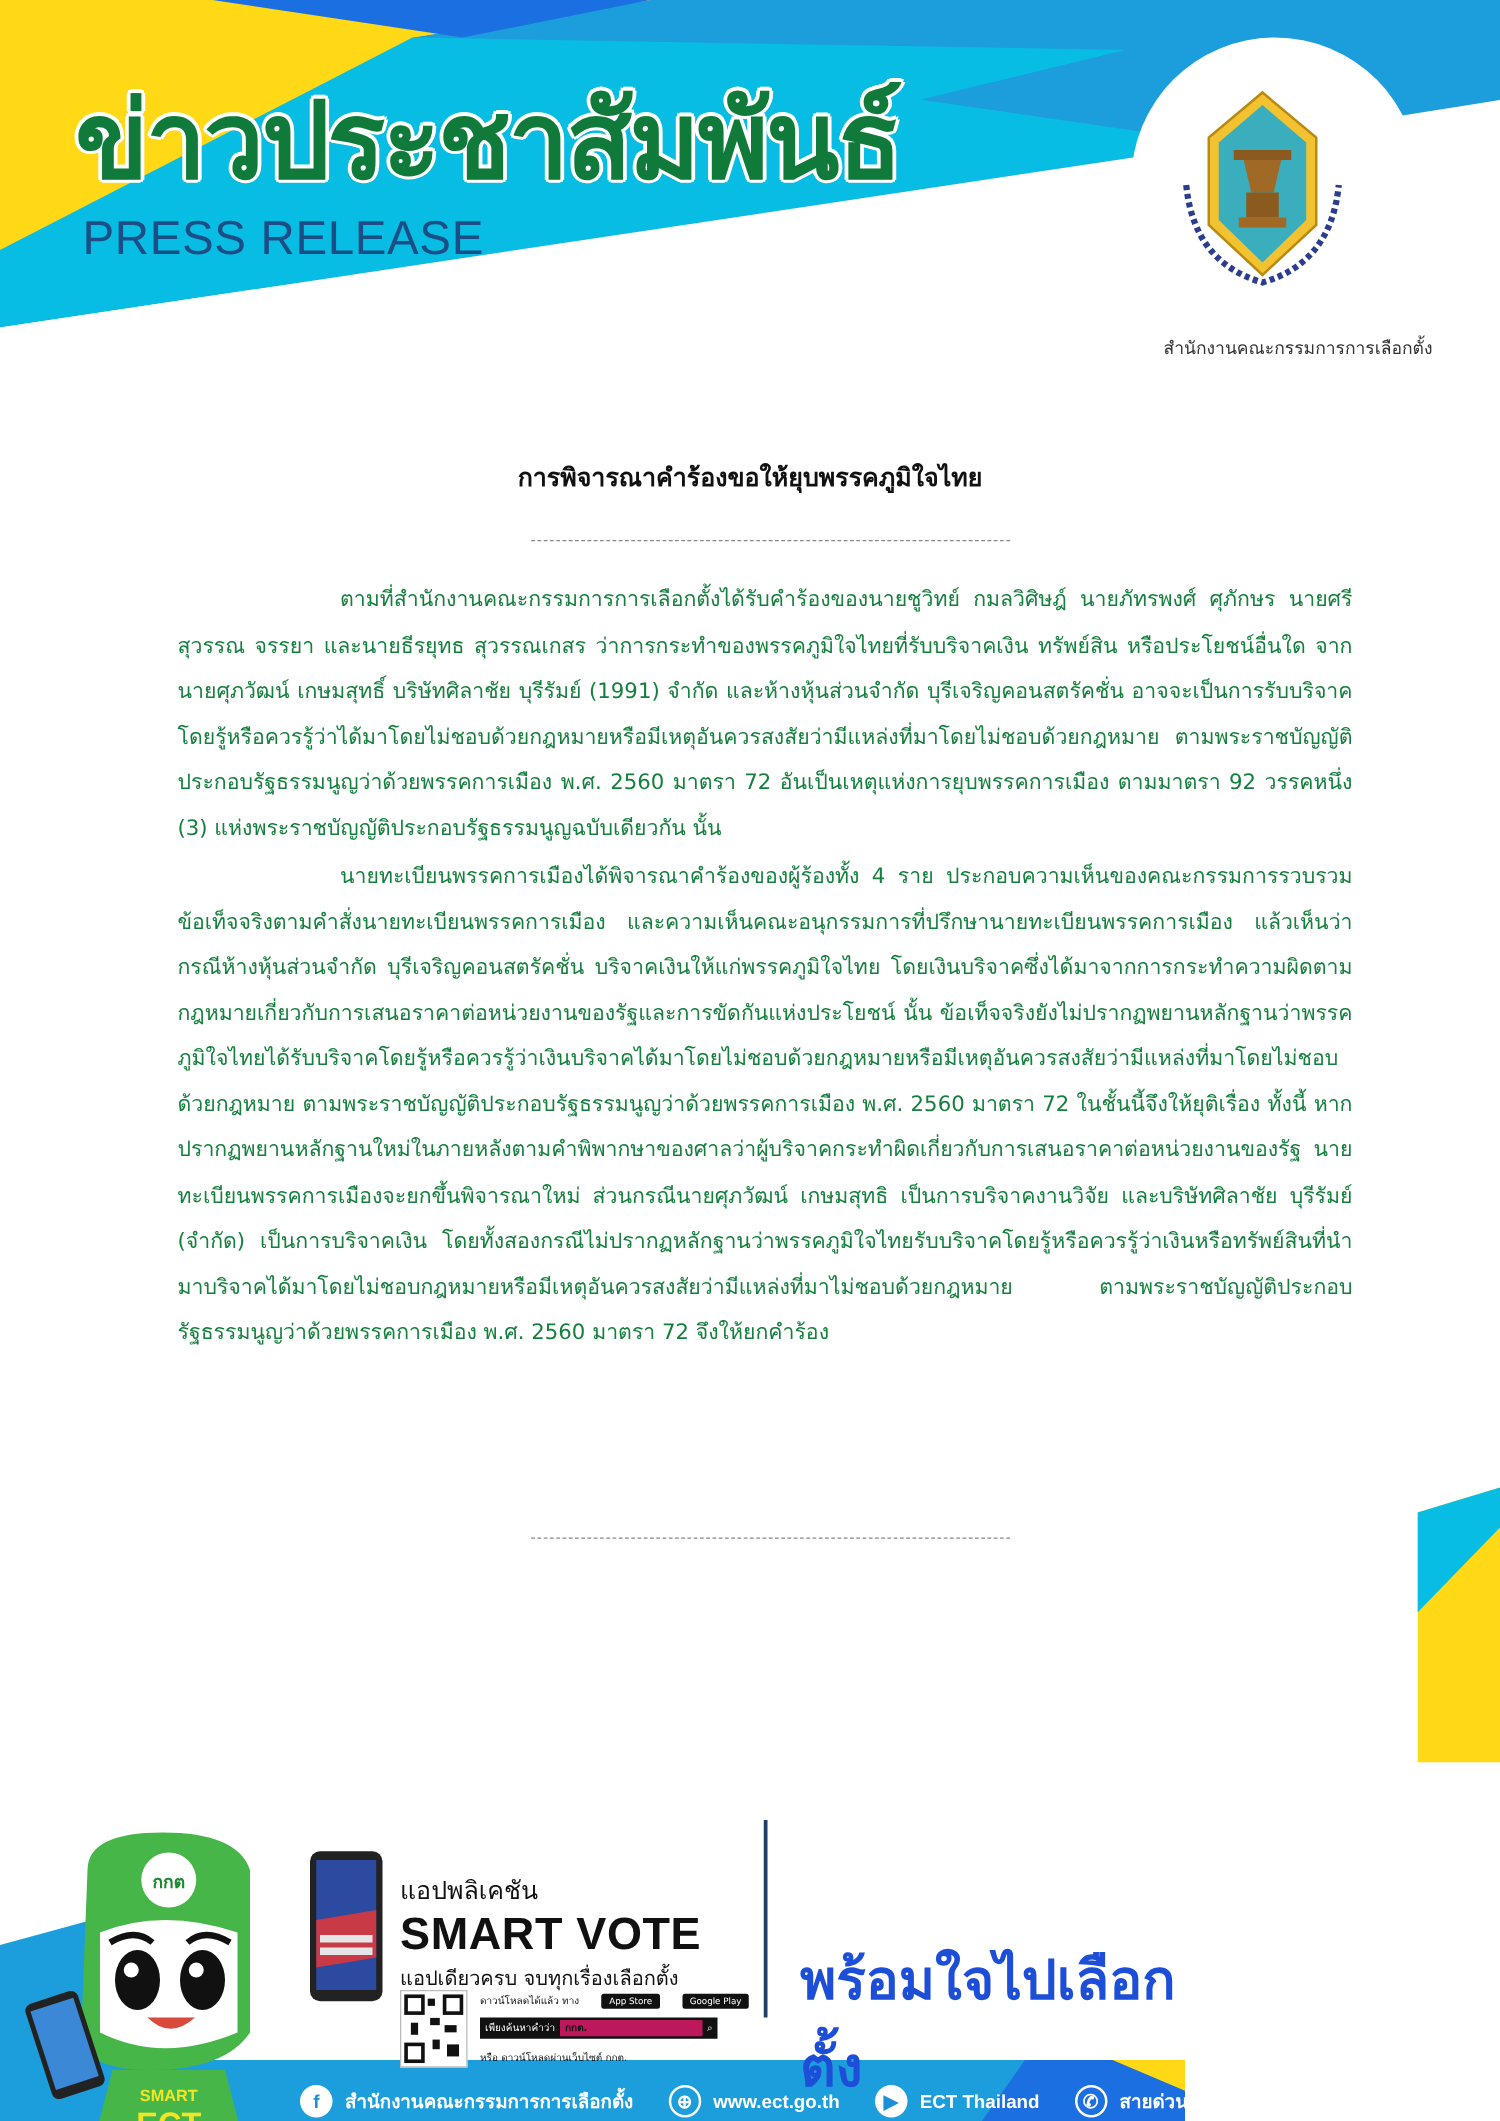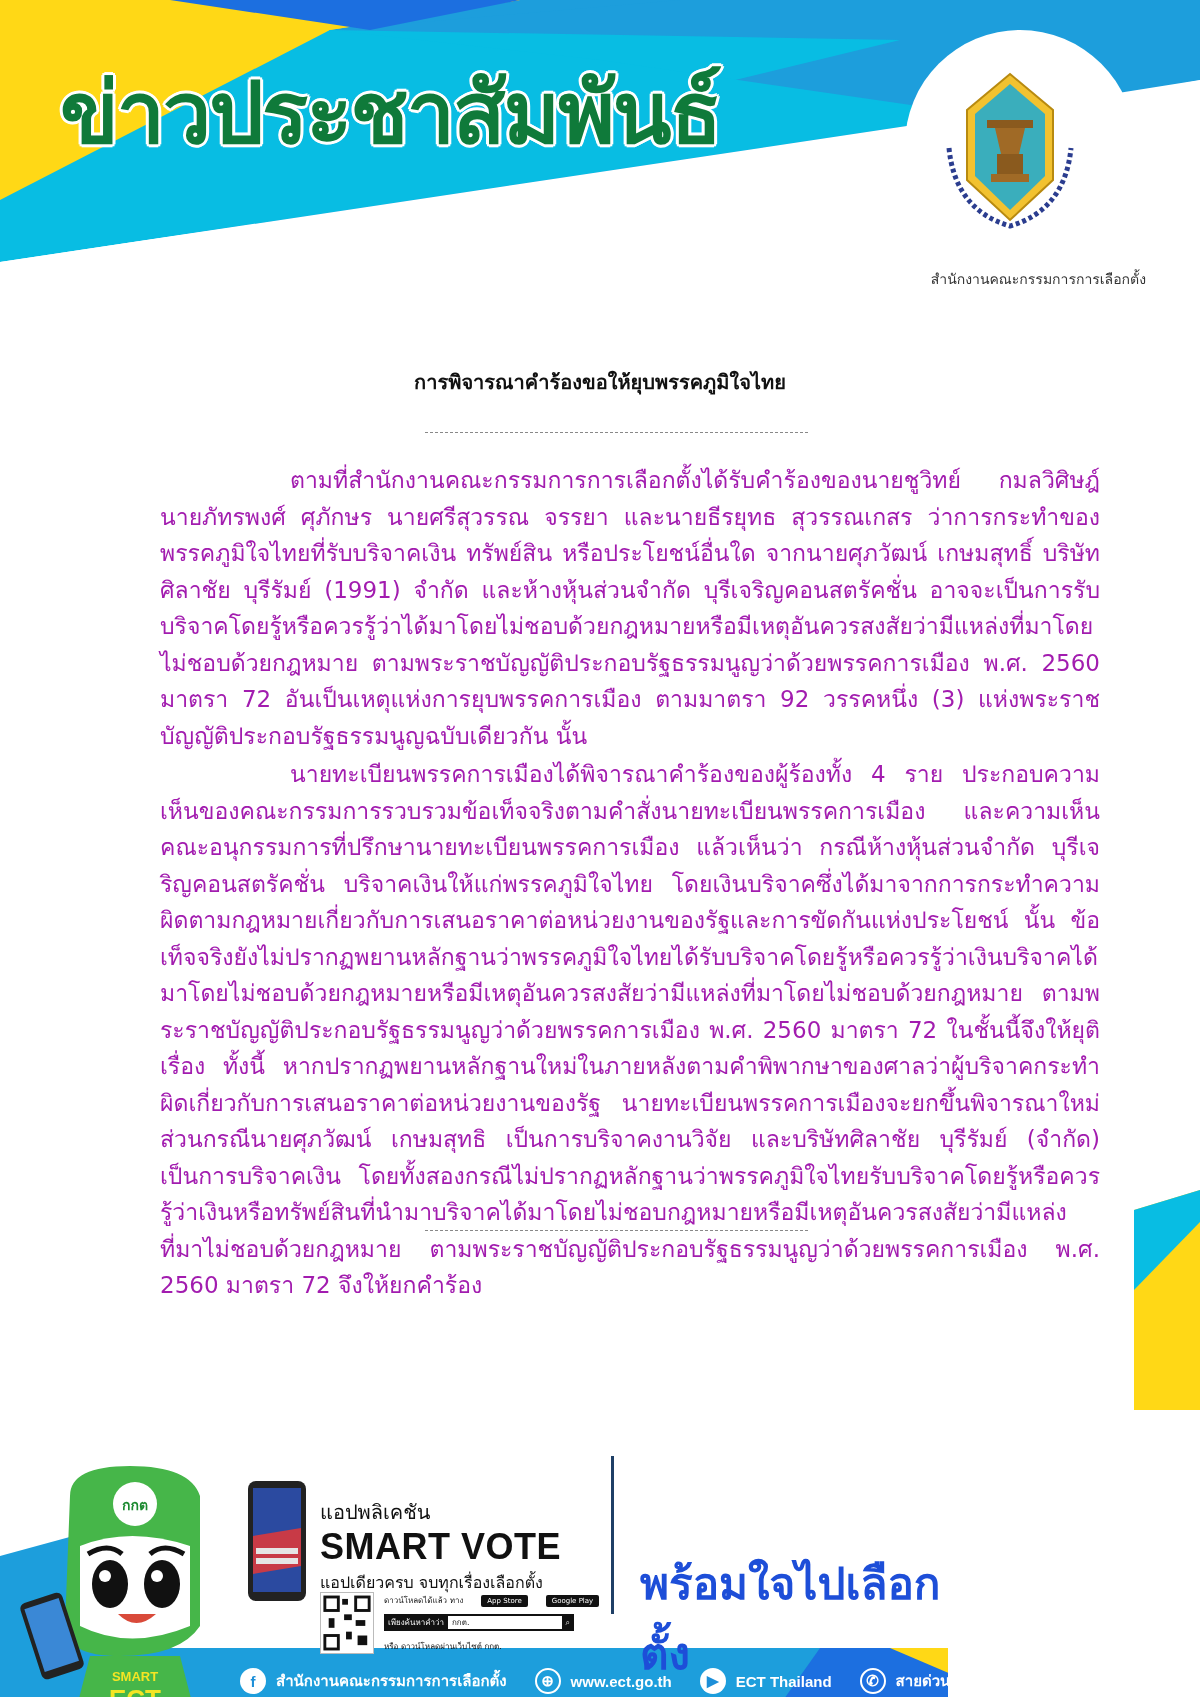--- a/index.html
+++ b/index.html
@@ -28,21 +28,21 @@
   .logo { position: absolute; left: 935px; top: 70px; width: 150px; height: 160px; }
 
   .meta { position: absolute; right: 54px; top: 266px; text-align: right; font-size: 14px; color: #333; line-height: 26px; }
 
   
   .doc-title { position: absolute; left: 0; width: 1200px; top: 366px; text-align: center; font-size: 20px; font-weight: bold; color: #111; }
   .rule { position: absolute; left: 425px; width: 383px; border-top: 1px dashed #888; height: 0; }
   .rule.r1 { top: 432px; }
   .rule.r2 { top: 1230px; }
 
-  .content { position: absolute; left: 160px; width: 940px; top: 462px; font-size: 23px; color: #a21caf; line-height: 36.5px; text-align: justify; }
+  .content { position: absolute; left: 142px; width: 940px; top: 462px; font-size: 17px; color: #15803d; line-height: 36.5px; text-align: justify; }
   .para { text-indent: 130px; margin-bottom: 2px; }
 
   
   .edge { position: absolute; left: 1134px; top: 1190px; }
 
   
   .footer { position: absolute; left: 0; top: 1416px; width: 948px; height: 317px; overflow: hidden; }
   .footer svg.fbg { position: absolute; left: 0; top: 0; }
   .mascot { position: absolute; left: 10px; top: 20px; width: 300px; height: 297px; }
 
@@ -50,21 +50,21 @@
   .app-pre { font-size: 20px; color: #111; }
   .app-name { font-family: "Liberation Sans", sans-serif; font-weight: bold; font-size: 36px; color: #111; letter-spacing: 0.5px; line-height: 38px; }
   .app-sub { font-size: 16px; color: #111; margin-top: 4px; }
   .qr { position: absolute; left: 320px; top: 176px; width: 54px; height: 62px; border: 1px solid #bbb; background: #fff; }
   .dl-row { position: absolute; left: 384px; font-size: 8px; color: #111; display: flex; align-items: center; gap: 4px; }
   .dl-row.r1 { top: 178px; gap: 18px; }
   .dl-row.r2 { top: 198px; }
   .dl-row.r3 { top: 224px; }
   .store-btn { background: #111; color: #fff; font-size: 7px; padding: 2px 6px; border-radius: 2px; }
   .search-strip { background: #111; color: #fff; display: flex; align-items: center; gap: 4px; padding: 2px 4px; width: 190px; }
-  .search-strip .box { background: #ffffff; color: #111; padding: 0 4px; flex: 1; }
+  .search-strip .box { background: #be185d; color: #111; padding: 0 4px; flex: 1; font-weight: bold; }
 
   .divider-v { position: absolute; left: 611px; top: 40px; width: 3px; height: 158px; background: #1f3f66; }
   .slogan1 { position: absolute; left: 640px; top: 72px; font-size: 42px; color: #1f3f66; }
   .slogan2 { position: absolute; left: 640px; top: 132px; font-size: 44px; font-weight: bold; color: #1d4ed8; }
 
   .contact-bar { position: absolute; left: 240px; top: 247px; height: 36px; display: flex; align-items: center; gap: 10px; color: #fff; font-family: "Liberation Sans", sans-serif; font-weight: bold; font-size: 15px; }
   .cicon { width: 26px; height: 26px; border-radius: 50%; background: #fff; display: flex; align-items: center; justify-content: center; color: #1d8fd8; font-size: 15px; font-weight: bold; }
   .cicon.ring { background: transparent; border: 2px solid #fff; color: #fff; }
   .ctext { margin-right: 18px; white-space: nowrap; }
 </style>
@@ -79,20 +79,21 @@
     <polygon points="180,0 380,0 330,30" fill="#1c6fe0"></polygon>
     <polygon points="0,0 520,0 330,30 0,250" fill="#ffd816"></polygon>
     <polygon points="330,30 680,0 1200,0 1200,80 980,115 0,260 0,250" fill="#1d9edc"></polygon>
     <polygon points="330,30 900,40 0,258 0,230" fill="#08bde3"></polygon>
     <polygon points="0,0 520,0 330,30 0,250" fill="#ffd816"></polygon>
     <polygon points="170,0 520,0 370,30" fill="#1c6fe0"></polygon>
     <polygon points="330,30 600,60 980,115 0,262 0,200" fill="#08bde3"></polygon>
     <polygon points="0,262 980,115 1200,80 1200,330 0,330" fill="#ffffff"></polygon>
   </svg>
   <div class="title-th">ข่าวประชาสัมพันธ์</div>
+  <div class="title-en">PRESS RELEASE</div>
   <div class="logo-circle"></div>
   <svg class="logo" viewBox="0 0 150 160">
     <polygon points="75,4 118,40 118,110 75,150 32,110 32,40" fill="#f2c230" stroke="#b88a10" stroke-width="2"></polygon>
     <polygon points="75,14 110,44 110,106 75,140 40,106 40,44" fill="#3aaebc"></polygon>
     <rect x="52" y="50" width="46" height="8" fill="#8a5a1e"></rect>
     <path d="M60 58 L90 58 L84 84 L66 84 Z" fill="#a06a26"></path>
     <rect x="62" y="84" width="26" height="20" fill="#8a5a1e"></rect>
     <rect x="56" y="104" width="38" height="8" fill="#a06a26"></rect>
     <path d="M14 78 Q20 140 75 156 Q130 140 136 78" fill="none" stroke="#2b3d8f" stroke-width="5" stroke-dasharray="4 3"></path>
   </svg>

